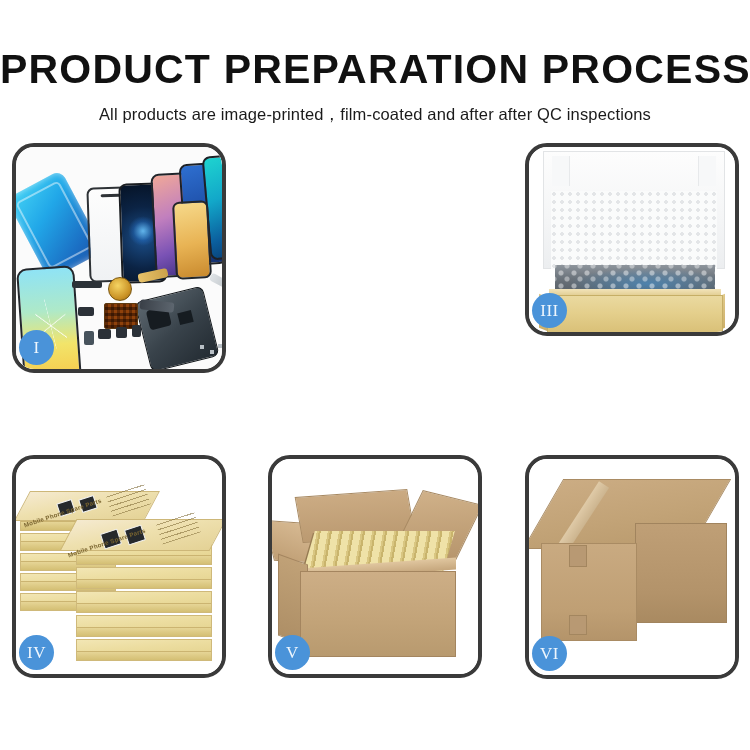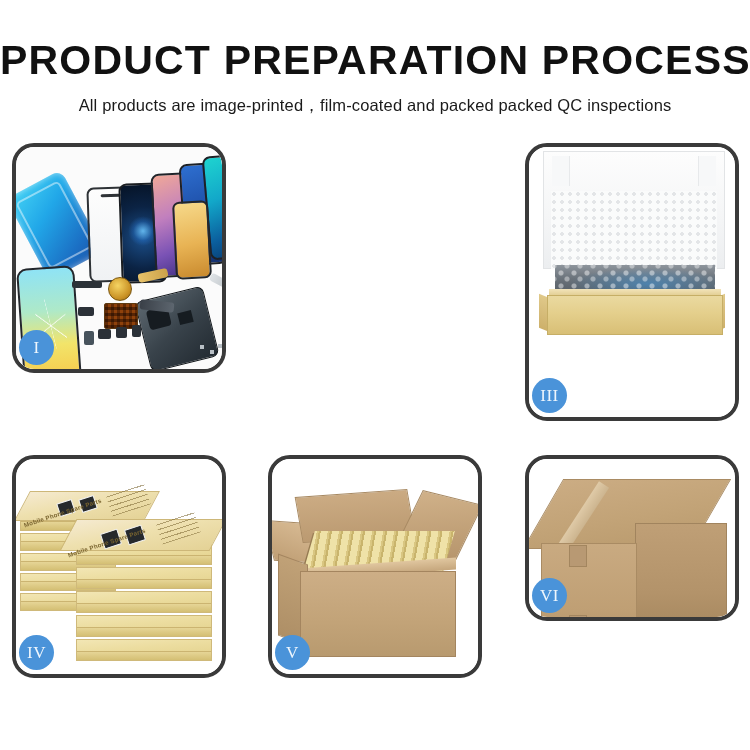--- a/index.html
+++ b/index.html
@@ -2,21 +2,21 @@
 <html><head>
 <meta charset="utf-8">
 <style>
   * { margin:0; padding:0; box-sizing:border-box; }
   html,body { width:750px; height:750px; background:#ffffff; }
   body { font-family:"Liberation Sans", sans-serif; overflow:hidden; }
 
   .page { position:relative; width:750px; height:750px; background:#fff; }
 
   
-  .header { position:absolute; left:0; top:3px; width:750px; text-align:center; }
+  .header { position:absolute; left:0; top:12px; width:750px; text-align:center; }
   .title {
     font-family:"Liberation Sans", sans-serif;
     font-size:41px; font-weight:700; letter-spacing:1.2px;
     color:#111; line-height:1; padding-top:37px;
     white-space:nowrap;
   }
   .subtitle {
     font-family:"Liberation Sans", sans-serif;
     font-size:16.5px; font-weight:400; color:#1a1a1a;
     letter-spacing:0.15px; padding-top:14px; white-space:nowrap;
@@ -287,21 +287,21 @@
   }
   .s-tab{ position:absolute; background:#b89973; border:1px solid #a3865f;}
 </style>
 </head>
 <body>
 
 <div class="page">
 
   <div class="header">
     <div class="title">PRODUCT PREPARATION PROCESS</div>
-    <div class="subtitle">All products are image-printed，film-coated and packed packed QC inspections</div>
+    <div class="subtitle">All products are image-printed，film-coated and after after QC inspections</div>
   </div>
 
   <div class="grid">
 
     <div class="panel" style="left:12px; top:143px; width:214px; height:230px;">
       <div class="inner">
         <div class="p1bg"></div>
         <div class="ph ph-adh"></div>
         <div class="ph ph-glass"></div>
         <div class="ph ph-dark"></div>
@@ -323,21 +323,21 @@
         <div class="smallpart" style="left:68px; top:184px; width:10px; height:14px; background:#47535c;"></div>
         <div class="tweezer"></div>
         <div class="screws"></div>
       </div>
       <div class="badge">
         <span>I</span>
       </div>
     </div>
 
 
-    <div class="panel" style="left:525px; top:143px; width:214px; height:278px;">
+    <div class="panel" style="left:525px; top:143px; width:214px; height:193px;">
       <div class="inner">
         <div class="p3bg"></div>
         <div class="m-lid">
           <div class="m-lid-tab-l"></div>
           <div class="m-lid-tab-r"></div>
         </div>
         <div class="m-foam"></div>
         <div class="m-inner"></div>
         <div class="m-lip"></div>
         <div class="m-side-l"></div>
@@ -416,21 +416,21 @@
         <div class="c-contents"></div>
         <div class="c-rim"></div>
         <div class="c-side"></div>
         <div class="c-front"></div>
       </div>
       <div class="badge">
         <span>V</span>
       </div>
     </div>
 
-    <div class="panel" style="left:525px; top:455px; width:214px; height:166px;">
+    <div class="panel" style="left:525px; top:455px; width:214px; height:224px;">
       <div class="inner">
         <div class="p6bg"></div>
         <div class="s-top"></div>
         <div class="s-tape"></div>
         <div class="s-right"></div>
         <div class="s-front"></div>
         <div class="s-tab" style="left:40px; top:86px; width:18px; height:22px;"></div>
         <div class="s-tab" style="left:40px; top:156px; width:18px; height:20px;"></div>
       </div>
       <div class="badge">

